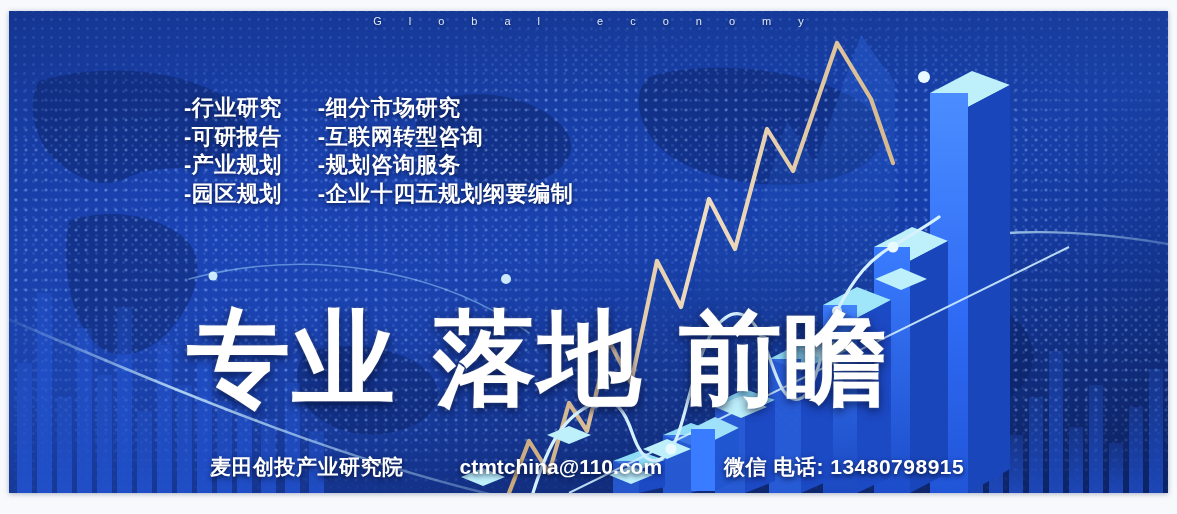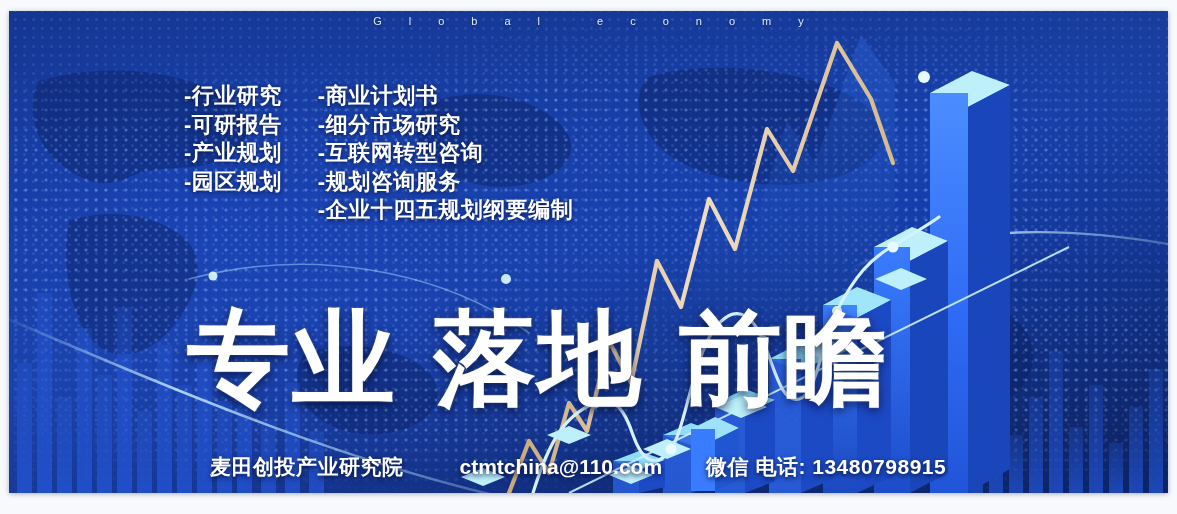--- a/index.html
+++ b/index.html
@@ -62,21 +62,21 @@
     font-size:11px;
     letter-spacing:27px;
     text-indent:27px;
     font-weight:400;
     white-space:nowrap;
     text-shadow:0 1px 3px rgba(0,0,0,.45);
   }
 
   #svc{
     position:absolute;
-    left:175px; top:71px;
+    left:175px; top:83px;
     display:flex; gap:36px;
     color:#ffffff;
     font-size:22px;
     font-weight:bold;
     line-height:28.5px;
     text-shadow:0 1px 4px rgba(4,16,60,.85);
     letter-spacing:.5px;
   }
   #svc ul{list-style:none;margin:0;padding:0;}
   #svc li{white-space:nowrap;}
@@ -100,21 +100,21 @@
     display:flex; align-items:baseline;
     color:#ffffff;
     font-size:21px;
     font-weight:bold;
     white-space:nowrap;
     text-shadow:0 2px 5px rgba(3,14,52,.9);
     padding-left:18px;
   }
   #footer .company{letter-spacing:.5px;}
   #footer .mail{margin-left:56px;letter-spacing:0px;}
-  #footer .wechat{margin-left:44px;letter-spacing:.5px;}
+  #footer .wechat{margin-left:62px;letter-spacing:.5px;}
 </style>
 </head>
 <body>
 
 <div id="banner">
 
   <svg class="continents" viewBox="0 0 1159 482" preserveAspectRatio="none">
     <g fill="#0b2060" opacity="0.85">
       <path d="M30,70 C90,52 160,58 205,80 C250,100 246,132 214,148 C186,162 150,152 120,166 C92,180 70,168 48,150 C28,134 16,96 30,70 Z"></path>
       <path d="M60,210 C100,196 150,204 176,228 C200,250 186,292 160,320 C136,346 104,352 84,330 C62,306 52,258 60,210 Z"></path>
@@ -259,21 +259,20 @@
   <div id="kicker">Global economy</div>
 
   <div id="svc">
     <ul>
       <li>-行业研究</li>
       <li>-可研报告</li>
       <li>-产业规划</li>
       <li>-园区规划</li>
     </ul>
     <ul>
-      <li>-商业计划书</li>
       <li>-细分市场研究</li>
       <li>-互联网转型咨询</li>
       <li>-规划咨询服务</li>
       <li>-企业十四五规划纲要编制</li>
     </ul>
   </div>
 
   <div id="slogan">
     <span>专业</span><span class="gap"></span><span>落地</span><span class="gap"></span><span>前瞻</span>
   </div>

